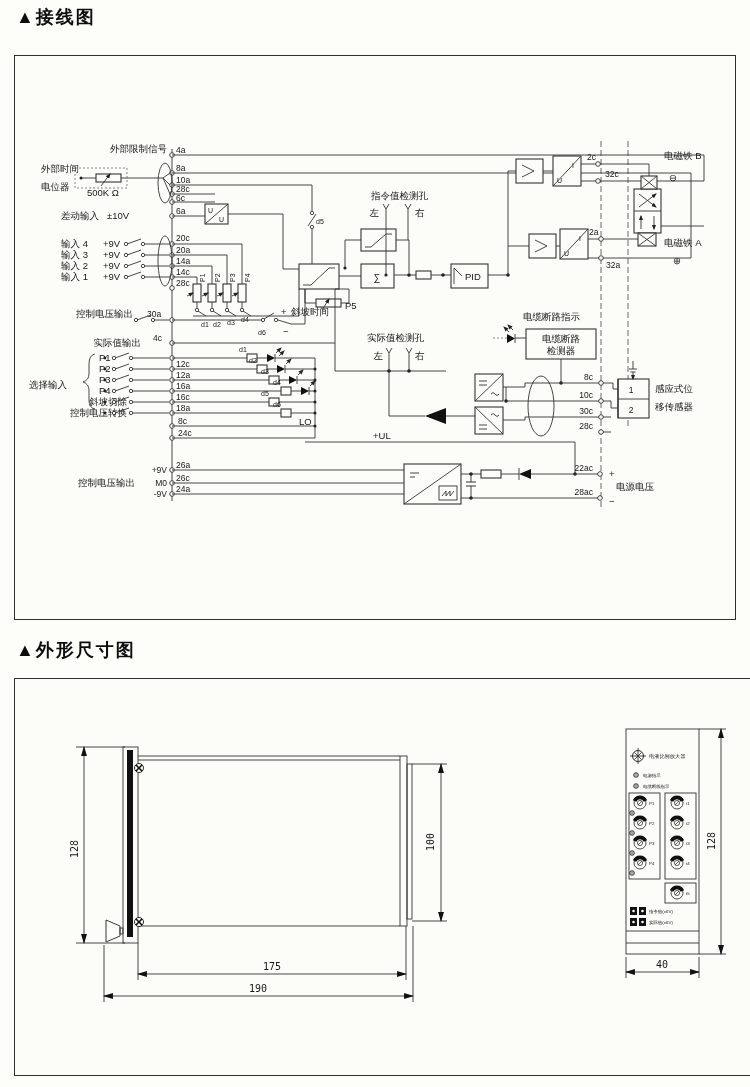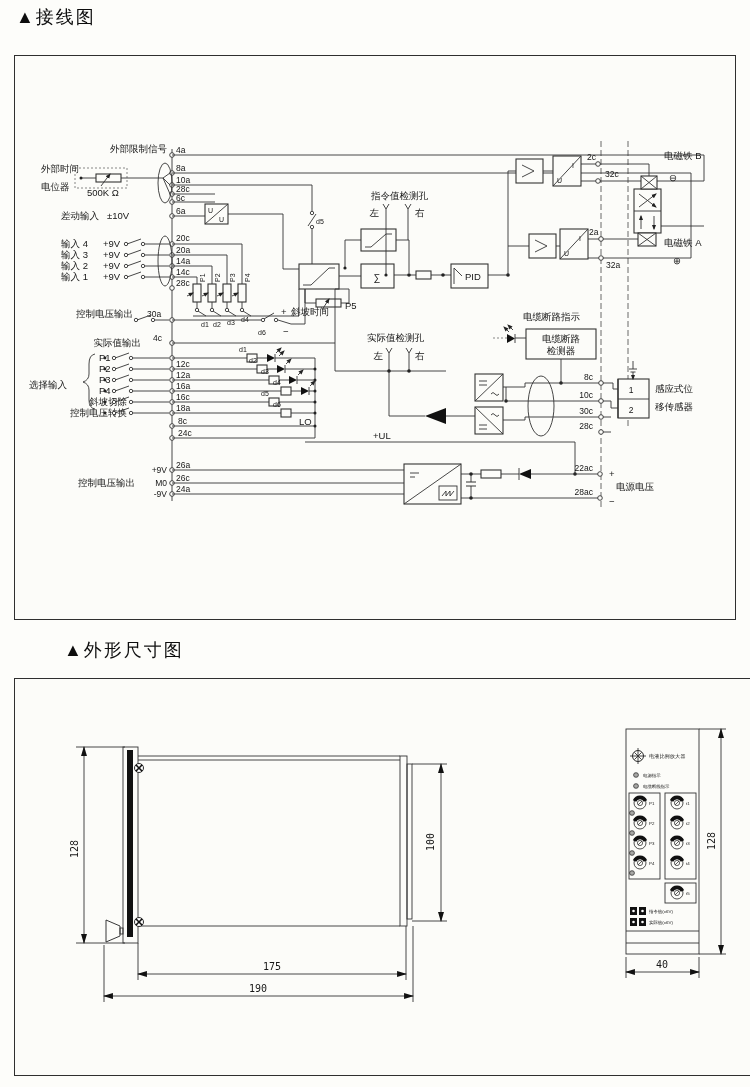--- a/index.html
+++ b/index.html
@@ -4,24 +4,24 @@
 <style>
   html,body{margin:0;padding:0;}
   body{
     width:750px;height:1087px;position:relative;
     background:#fdfdfa;
     font-family:"Liberation Sans",sans-serif;
     color:#111;
   }
   .sec-title{
     position:absolute;left:16px;
-    font-size:18px;font-weight:normal;letter-spacing:2px;color:#0d0d0d;
+    font-size:18px;font-weight:bold;letter-spacing:2px;color:#0d0d0d;
   }
   #wiring-title{top:5px;}
-  #dim-title{top:638px;margin-left:48px;}
+  #dim-title{top:638px;}
   .frame{
     position:absolute;border:1.6px solid #2f2f2f;background:#fcfcf9;
   }
   #wiring-frame{left:14px;top:55px;width:720px;height:563px;}
   #dim-frame{left:14px;top:678px;width:720px;height:396px;padding-left:15px;}
   svg{display:block;}
   
   .w{stroke:#333;stroke-width:0.9;fill:none;}
   .w2{stroke:#333;stroke-width:1.2;fill:none;}
   .wd{stroke:#444;stroke-width:0.8;fill:none;stroke-dasharray:6 3;}

